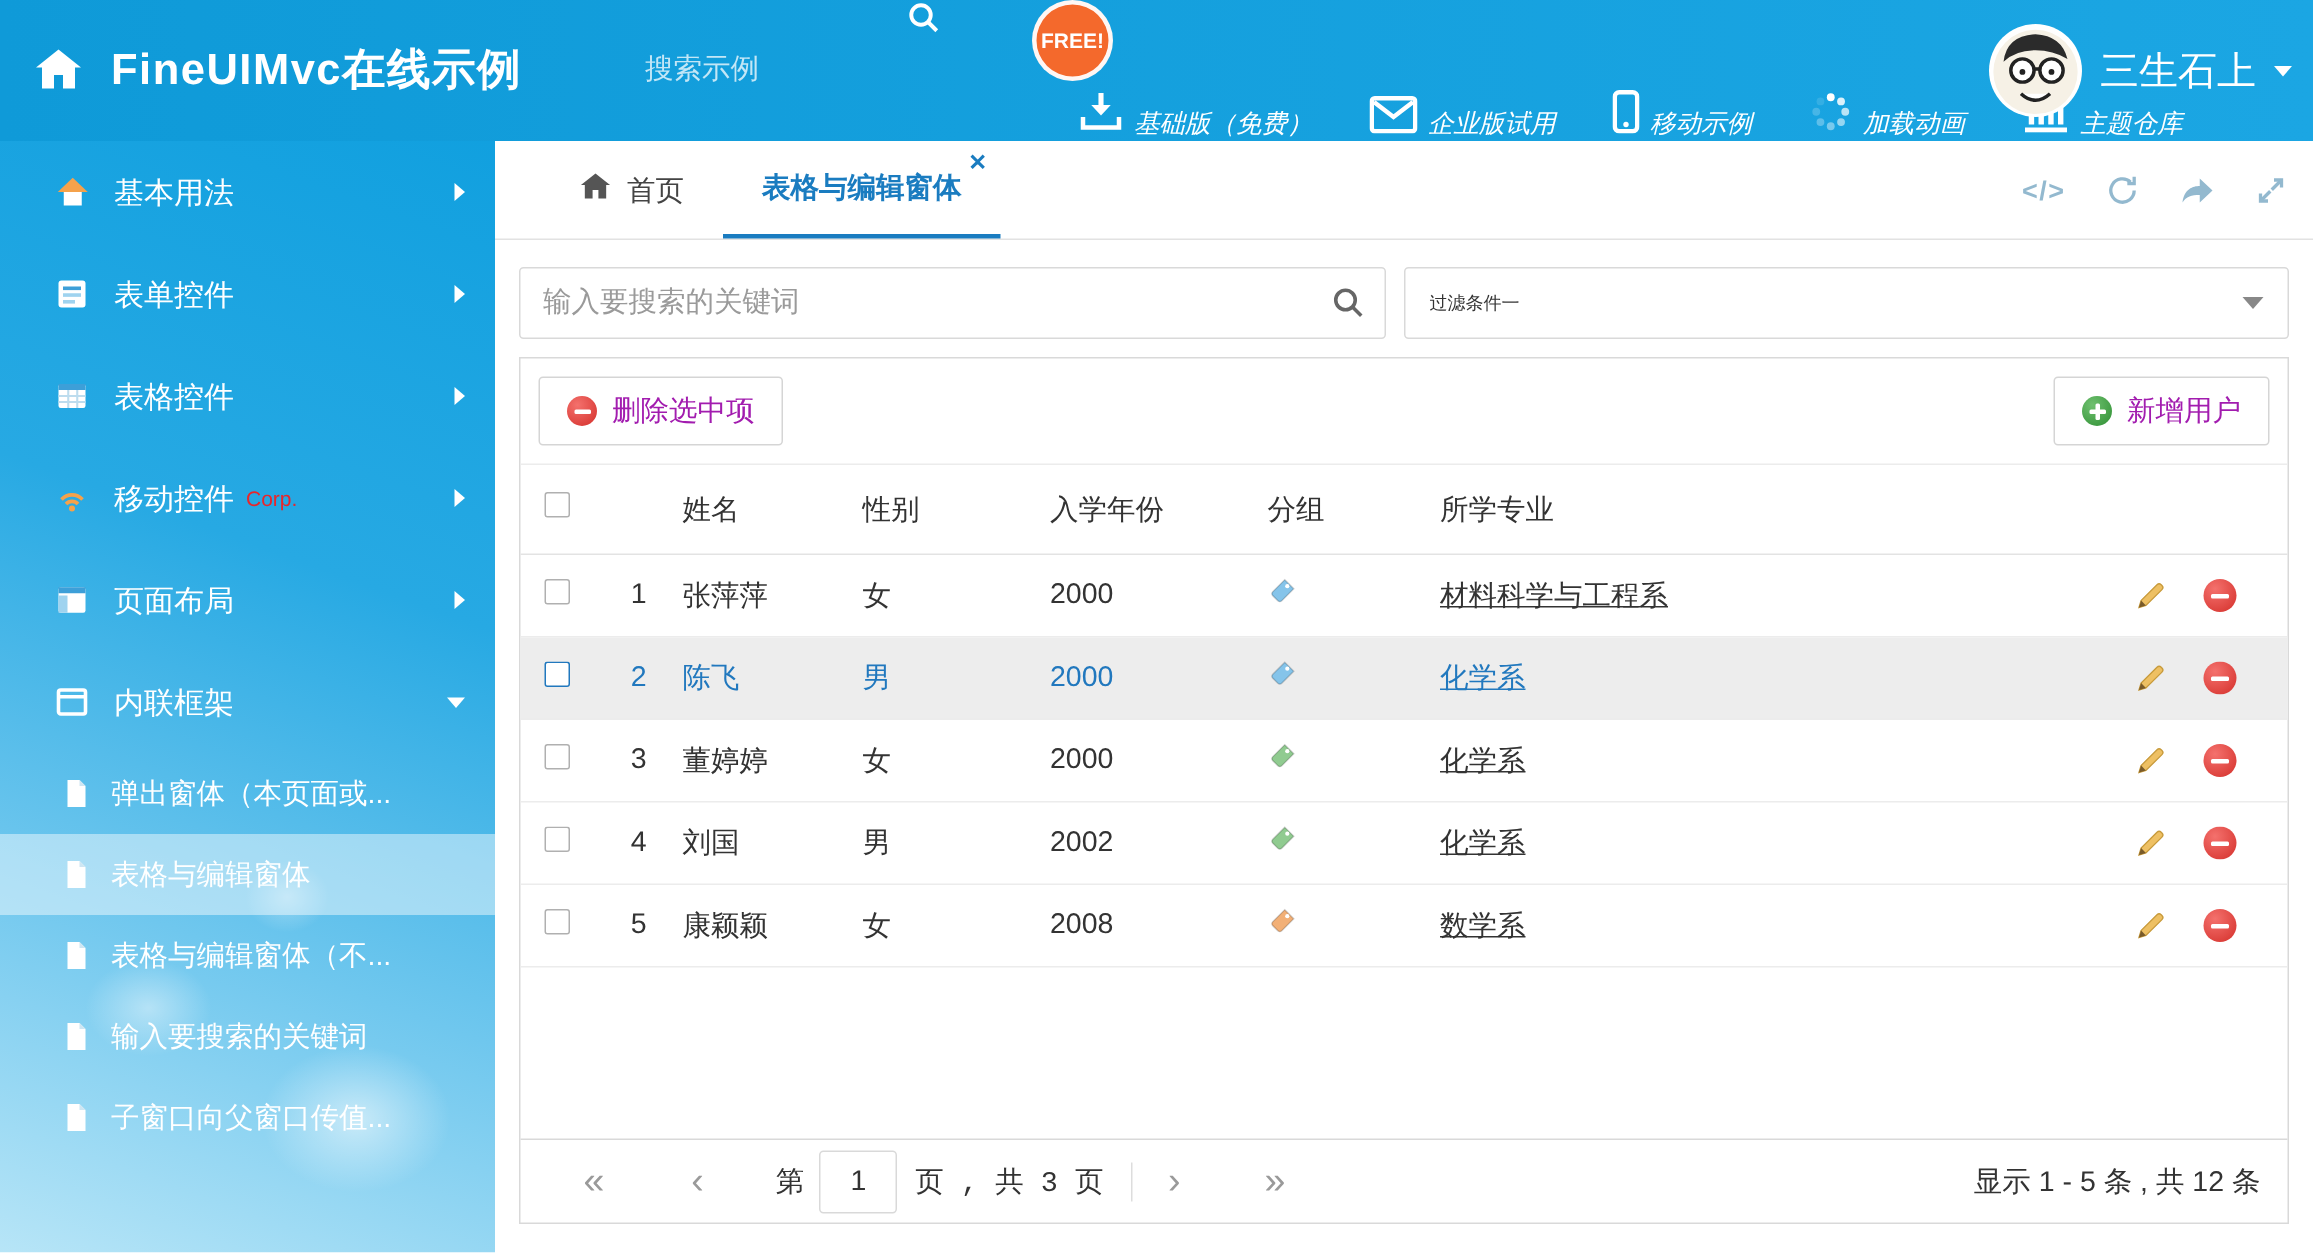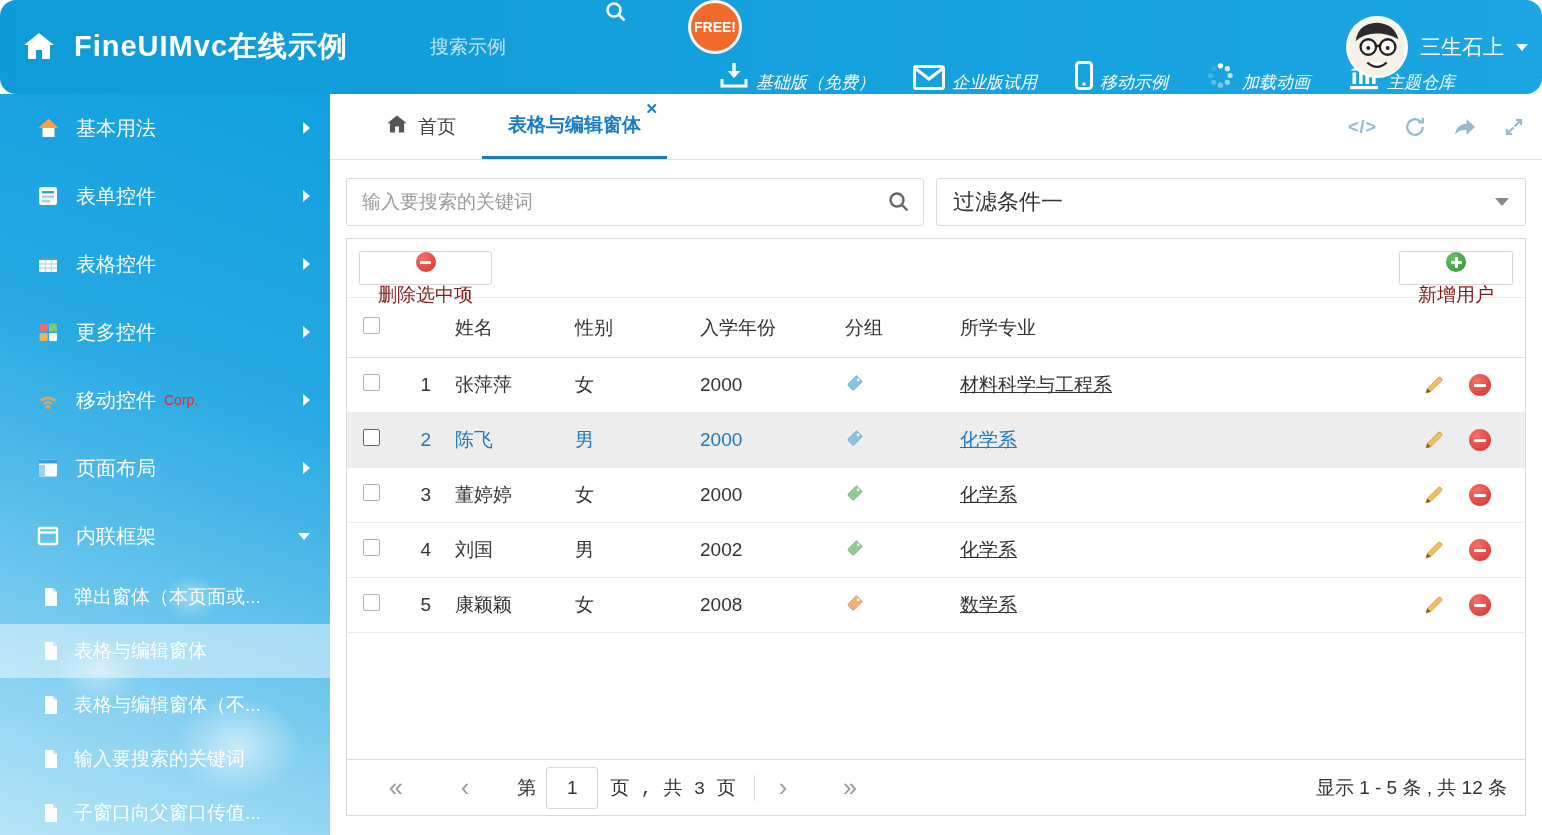--- a/index.html
+++ b/index.html
@@ -1,35 +1,35 @@
 <!DOCTYPE html>
 <html><head>
 <meta charset="utf-8">
 <style>
   * { margin:0; padding:0; box-sizing:border-box; }
   html,body { width:1542px; height:835px; overflow:hidden; font-family:"Liberation Sans", sans-serif; background:#fff; }
   body { position:relative; }
 
   
   .header { position:absolute; left:0; top:0; width:1542px; height:94px;
-    background:linear-gradient(90deg,#0f9ad8,#1ba6e3); color:#fff; z-index:5;border-radius:16px; }
+    background:linear-gradient(90deg,#0f9ad8,#1ba6e3); color:#fff; z-index:5; }
   .hdr-home { position:absolute; left:22px; top:31px; }
   .hdr-title { position:absolute; left:74px; top:27px; font-size:29px; font-weight:bold; letter-spacing:1px; }
   .hdr-search { position:absolute; left:430px; top:0; height:94px; display:flex; gap:14px; }
   .hdr-search input { width:160px; background:transparent; border:none; outline:none; color:#fff; font-size:19px; font-family:"Liberation Sans",sans-serif; }
   .hdr-search input::placeholder { color:rgba(255,255,255,.75); }
   .free-badge { position:absolute; left:688px; top:0; width:54px; height:54px; border-radius:50%;
     background:#f4692c; border:3px solid rgba(255,255,255,.95); display:flex; align-items:center; justify-content:center;
     font-size:14px; font-weight:bold; z-index:6; }
   .hdr-nav { position:absolute; left:700px; top:0; height:94px; display:flex; }
   .hdr-nav-item { display:flex; flex-direction:row; align-items:flex-end; justify-content:center; gap:7px; padding:0 19px; cursor:pointer;font-style:italic; }
   .hdr-nav-item .lbl { font-size:17px; white-space:nowrap; }
   .hdr-user { position:absolute; right:14px; top:0; height:94px; display:flex; align-items:center; gap:12px; cursor:pointer; }
   .avatar { width:62px; height:62px; border-radius:50%; background:#fff; overflow:hidden; flex:none; }
-  .hdr-user .uname { font-size:21px; }
+  .hdr-user .uname { font-size:26px; }
   .caret-down-w { width:0; height:0; border-left:6px solid transparent; border-right:6px solid transparent; border-top:7px solid #fff; }
 
   
   .sidebar { position:absolute; left:0; top:94px; width:330px; height:741px; color:#fff;
     background:
       radial-gradient(90px 70px at 72% 88%, rgba(255,255,255,.55), transparent 70%),
       radial-gradient(60px 46px at 30% 78%, rgba(255,255,255,.42), transparent 70%),
       radial-gradient(40px 34px at 58% 68%, rgba(255,255,255,.35), transparent 70%),
       linear-gradient(200deg,#11a0df 0%, #27a9e3 38%, #6fc7ee 70%, #b7e5f7 100%); }
   .side-item { height:68px; display:flex; align-items:center; padding:0 20px 0 36px; font-size:20px; cursor:pointer; position:relative; }
@@ -52,27 +52,27 @@
   .code-glyph { font-weight:bold; font-size:18px; letter-spacing:1px; color:#93b9cf; }
 
   .content { padding:18px 16px 0 16px; }
   .search-row { display:flex; gap:12px; }
   .search-wrap { position:relative; width:578px; height:48px; }
   .search-wrap input { width:100%; height:100%; border:1px solid #d9d9d9; border-radius:3px; padding:0 46px 0 15px;
     font-size:19px; color:#7f1d1d; outline:none; font-family:"Liberation Sans",sans-serif; }
   .search-wrap input::placeholder { color:#9a9a9a; }
   .search-wrap .sg-icon { position:absolute; right:13px; top:12px; cursor:pointer; }
   .filter { flex:1; height:48px; border:1px solid #d9d9d9; border-radius:3px; display:flex; align-items:center;
-    padding:0 16px; font-size:22px; color:#333; cursor:pointer; background:#fff; }
+    padding:0 16px; font-size:12px; color:#333; cursor:pointer; background:#fff; }
   .caret-down-g { width:0; height:0; border-left:7px solid transparent; border-right:7px solid transparent; border-top:8px solid #888; margin-left:auto; }
 
   .panel { margin-top:12px; border:1px solid #d9d9d9; height:578px; display:flex; flex-direction:column; }
   .toolbar { display:flex; justify-content:space-between; align-items:center; padding:12px; border-bottom:1px solid #ececec; }
-  .btn { height:34px; display:inline-flex; align-items:center; gap:10px; padding:0 18px; border:1px solid #d5d5d5;
-    border-radius:3px; background:#fff; font-size:19px; color:#7f1d1d; cursor:pointer; font-family:"Liberation Sans",sans-serif;flex-direction:column; }
+  .btn { height:46px; display:inline-flex; align-items:center; gap:10px; padding:0 18px; border:1px solid #d5d5d5;
+    border-radius:3px; background:#fff; font-size:19px; color:#a21caf; cursor:pointer; font-family:"Liberation Sans",sans-serif; }
 
   .grid-head, .trow { display:grid; grid-template-columns:58px 40px 120px 125px 145px 115px 1fr 110px; align-items:center; }
   .grid-head { height:60px; border-bottom:1px solid #e3e3e3; font-size:19px; color:#333; flex:none; }
   .trow { height:55px; border-bottom:1px solid #ececec; font-size:19px; color:#333; }
   .trow.selected { background:#ededed; color:#2178be; }
   .c { padding:0 10px; white-space:nowrap; overflow:hidden; }
   .c.check { padding-left:16px; }
   .c.num { text-align:right; padding-right:14px; }
   .cb { width:17px; height:17px; border:1px solid #b0b0b0; border-radius:2px; background:#fff; display:inline-block; cursor:pointer; }
   .trow.selected .cb { border-color:#2178be; }
@@ -224,32 +224,20 @@
   </div>
   <div class="side-item">
     <span class="sicon">
       <svg width="22" height="22" viewBox="0 0 22 22">
           <rect x="2" y="3" width="18" height="16" rx="1.5" fill="#fff"></rect>
           <rect x="2" y="3" width="18" height="4" fill="#3d9fd8"></rect>
           <path d="M2 11 h18 M2 15 h18 M8.5 7 v12 M14.5 7 v12" stroke="#bcdcee" stroke-width="1.4"></path>
         </svg>
     </span>
     <span>表格控件</span>
-    <span class="arrow-right"></span>
-  </div>
-  <div class="side-item">
-    <span class="sicon">
-      <svg width="22" height="22" viewBox="0 0 22 22">
-          <rect x="2.5" y="2.5" width="8" height="8" rx="1" fill="#e9706b"></rect>
-          <rect x="12" y="2.5" width="8" height="8" rx="1" fill="#7dc87d"></rect>
-          <rect x="2.5" y="12" width="8" height="8" rx="1" fill="#f0b45e"></rect>
-          <rect x="12" y="12" width="8" height="8" rx="1" fill="#fff"></rect>
-        </svg>
-    </span>
-    <span>更多控件</span>
     <span class="arrow-right"></span>
   </div>
   <div class="side-item">
     <span class="sicon">
       <svg width="22" height="22" viewBox="0 0 22 22" fill="none">
           <path d="M4 12 a9.5 9.5 0 0 1 14 0" stroke="#f5a24b" stroke-width="2.4"></path>
           <path d="M7 15 a5.5 5.5 0 0 1 8 0" stroke="#f5a24b" stroke-width="2.4"></path>
           <circle cx="11" cy="18" r="2" fill="#f5a24b"></circle>
         </svg>
     </span>

